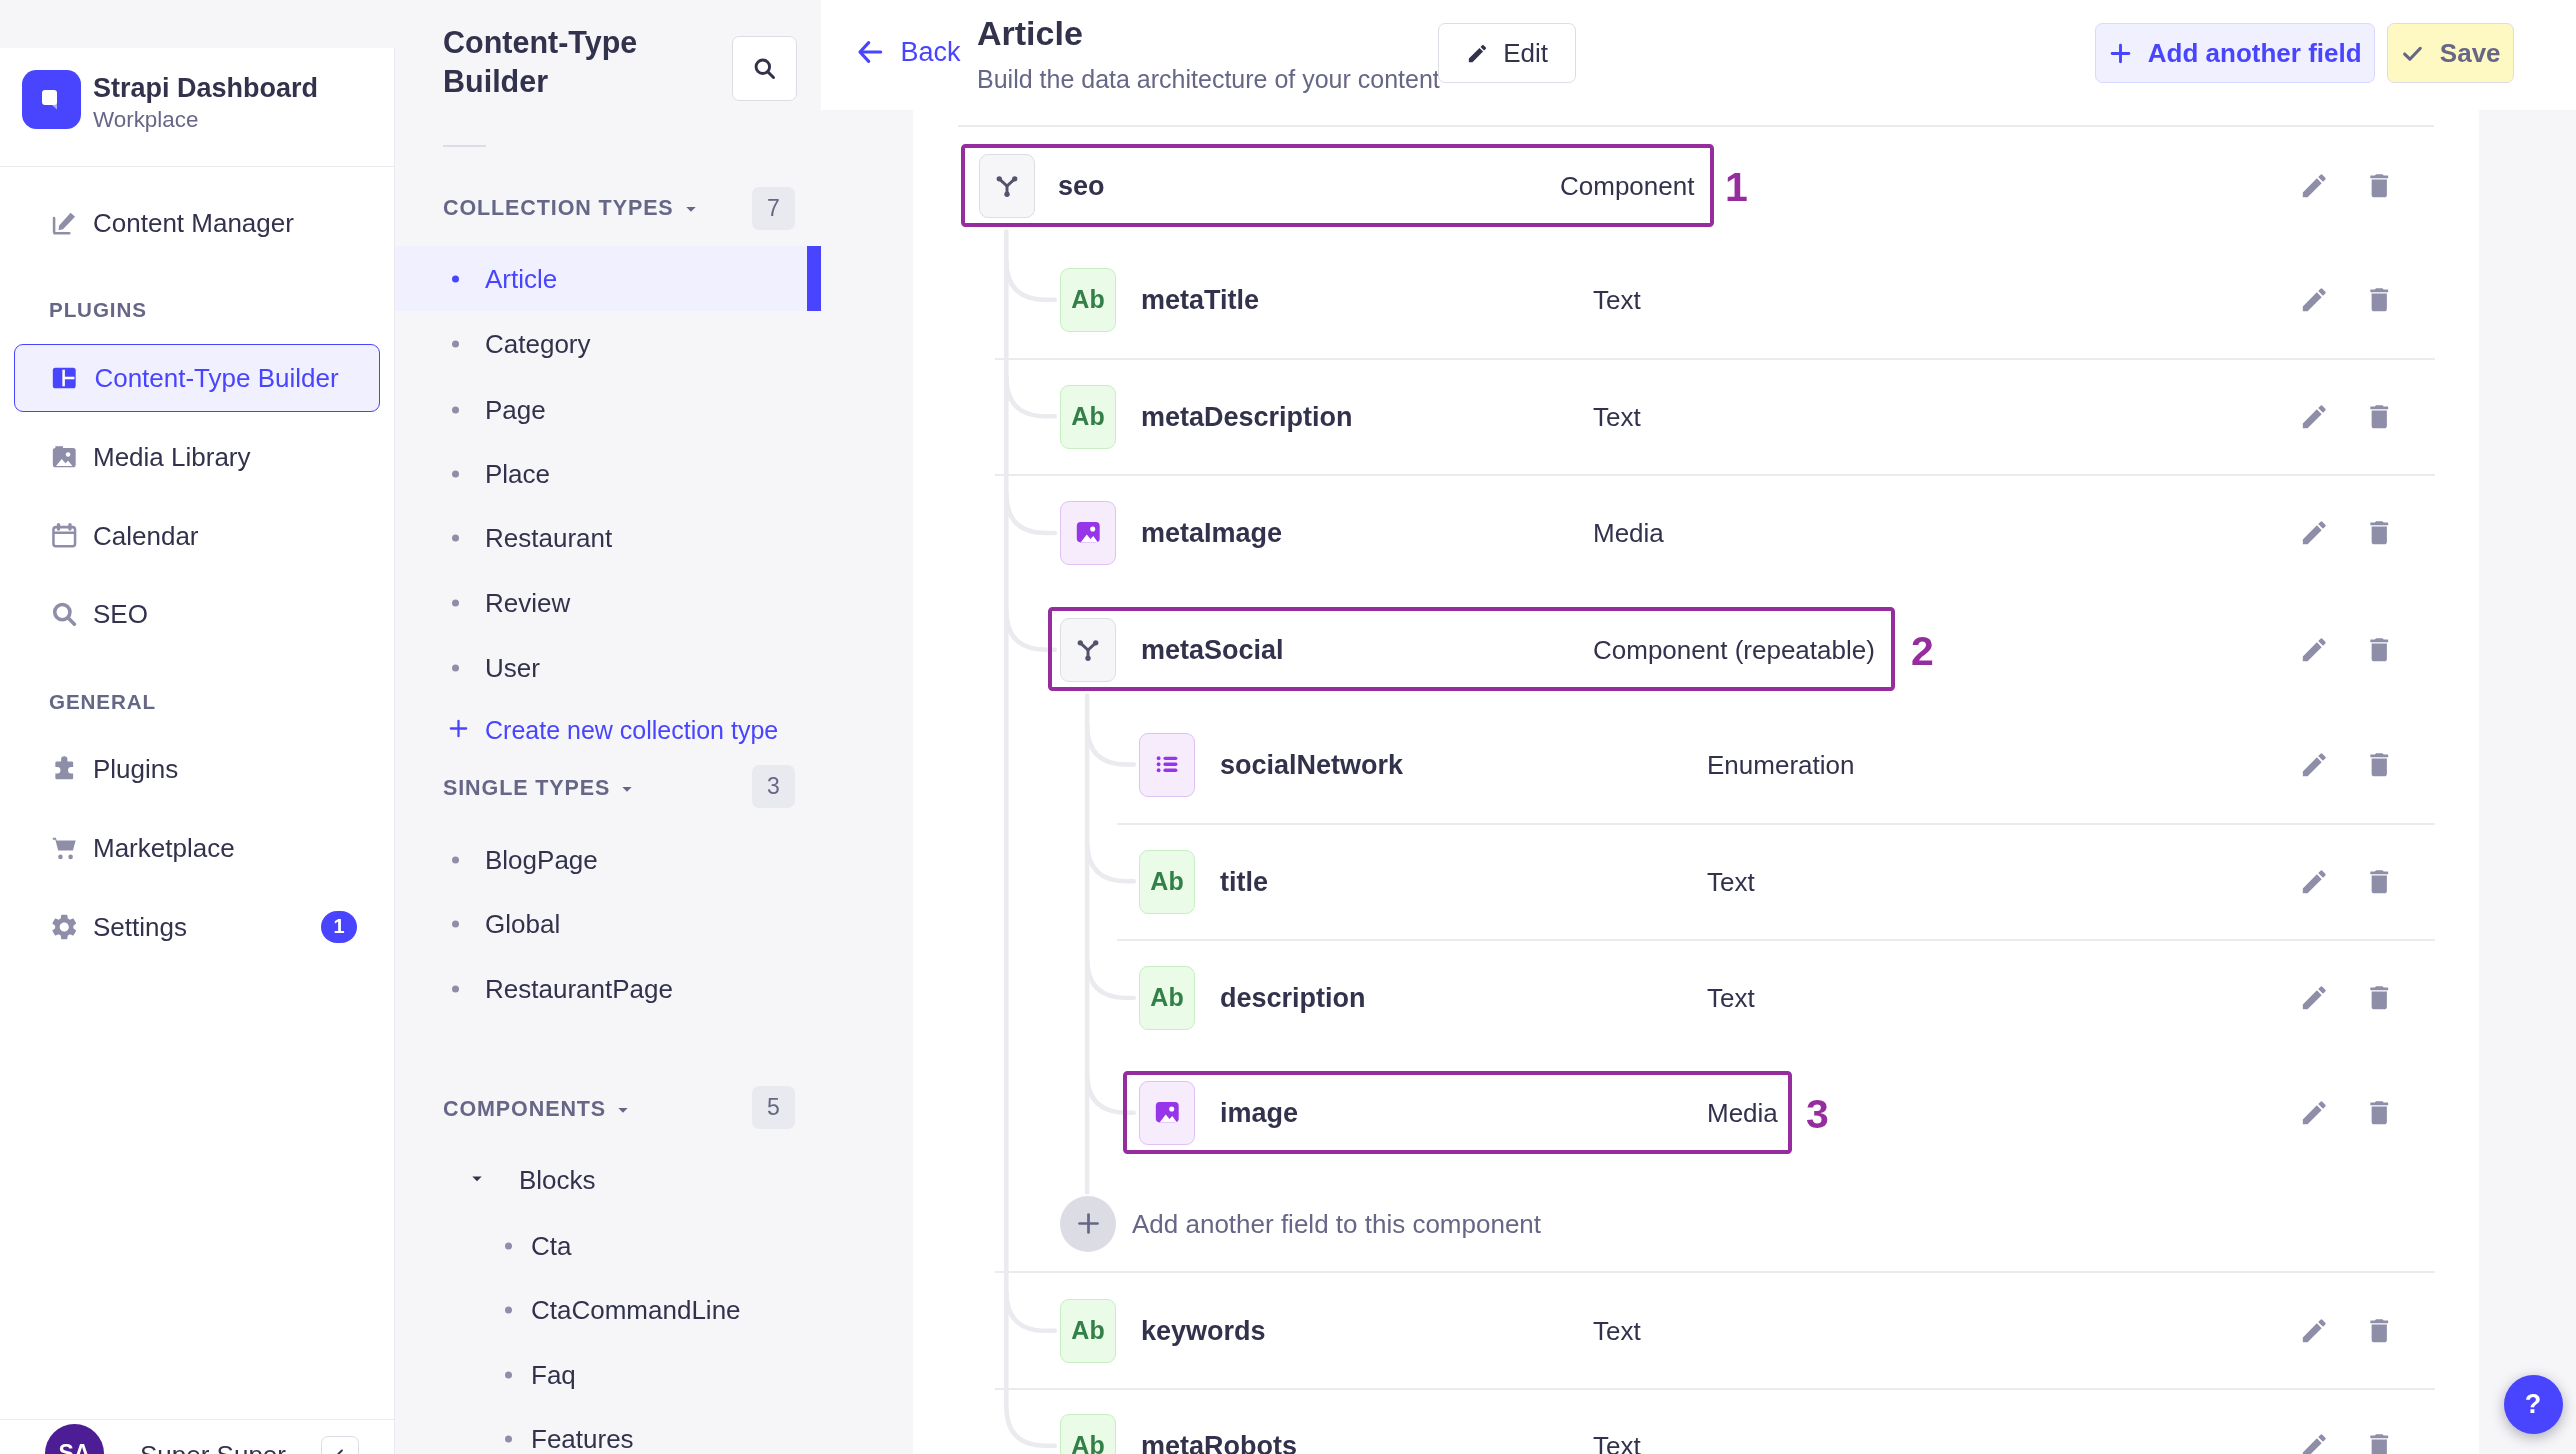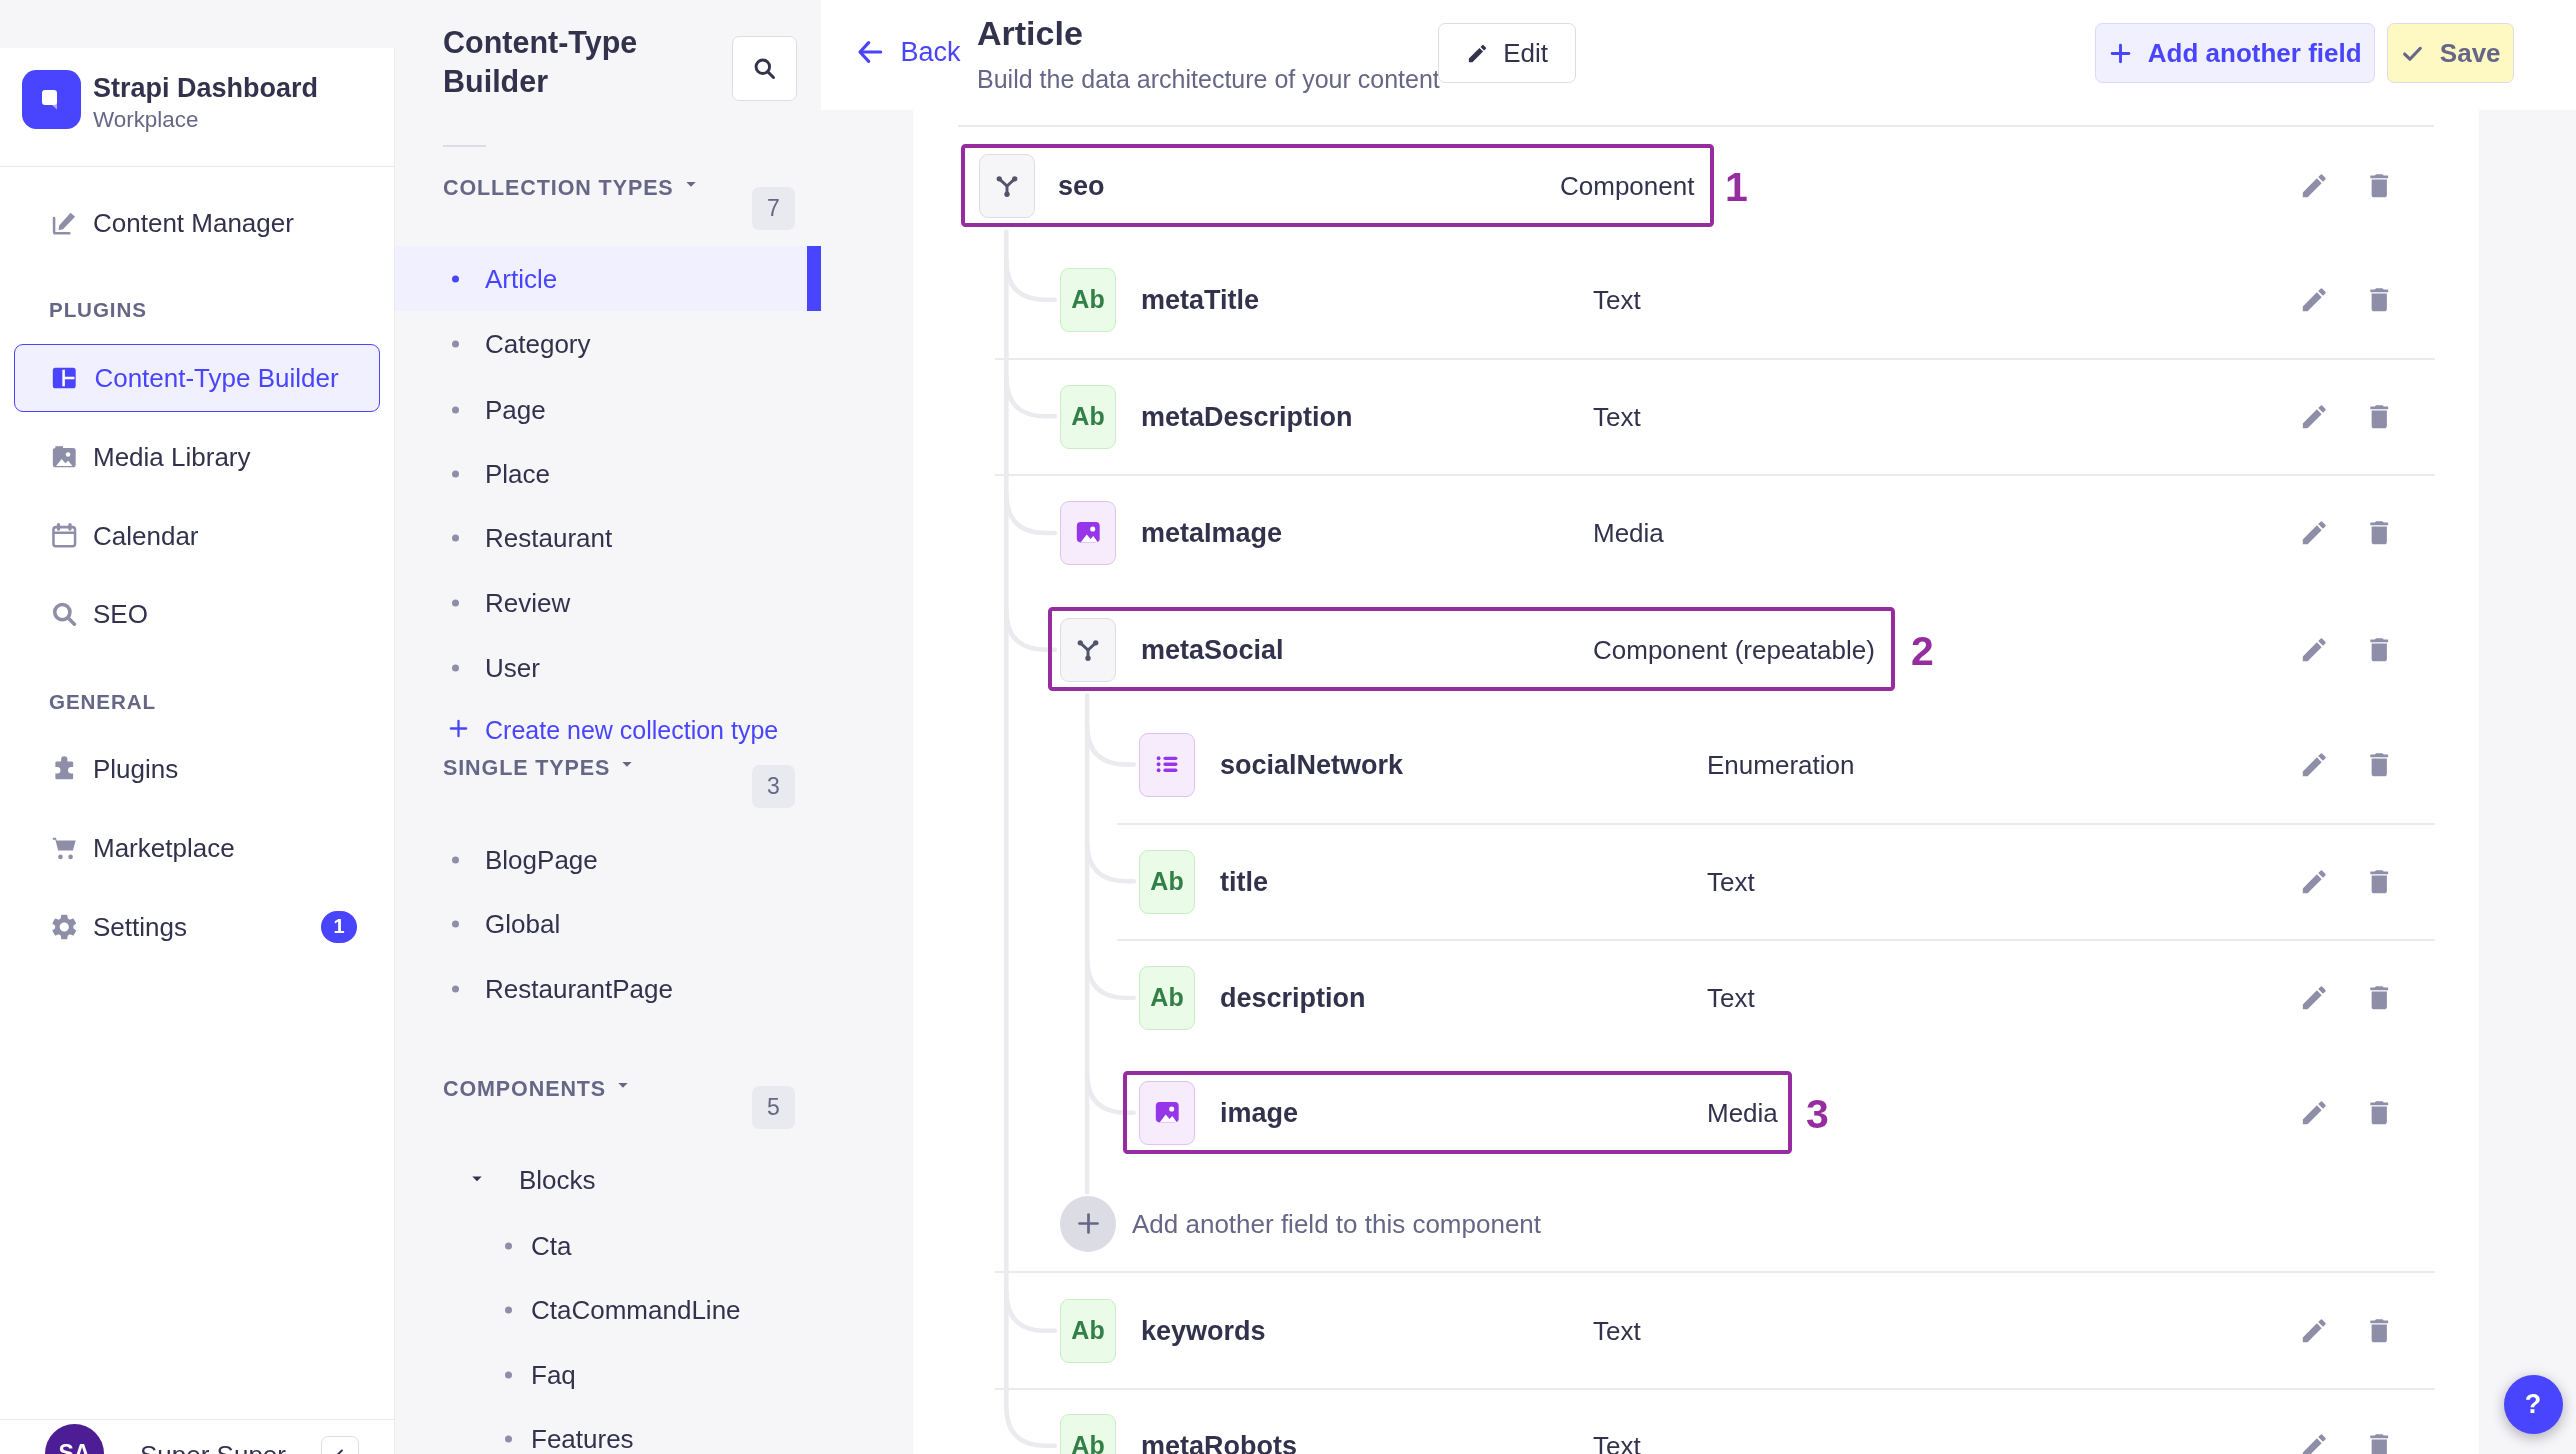--- a/index.html
+++ b/index.html
@@ -23,21 +23,21 @@
   .sb-footer-divider { position:absolute; left:0; top:1371px; width:395px; height:0.9px; background:#EAEAEF; }
   .avatar { position:absolute; left:45px; top:1376px; width:59px; height:59px; border-radius:50%; background:#4c1d95; color:#fff; font-size:23px; font-weight:bold; display:flex; align-items:center; justify-content:center; }
   .user-name { position:absolute; left:140px; top:1392px; font-size:26px; color:#32324D; }
   .collapse-btn { position:absolute; left:321px; top:1388px; width:38px; height:38px; border-radius:7.2px; border:0.9px solid #DCDCE4; background:#fff; display:flex; align-items:center; justify-content:center; cursor:pointer; }
 
   
   #ctb-panel { position:absolute; left:395px; top:0; width:426px; height:1454px; background:#F6F6F9; }
   .panel-title { position:absolute; left:48px; top:23px; width:251px; font-size:30.5px; line-height:39px; font-weight:bold; color:#32324D; }
   .panel-search { position:absolute; left:337px; top:36px; width:65px; height:65px; background:#fff; border:0.9px solid #DCDCE4; border-radius:7.2px; display:flex; align-items:center; justify-content:center; cursor:pointer; }
   .panel-mini-divider { position:absolute; left:48px; top:145px; width:43px; height:1.8px; background:#DCDCE4; }
-  .pt-header { position:absolute; left:48px; height:65px; display:flex; gap:9px; font-size:21.5px; font-weight:bold; letter-spacing:0.9px; color:#666687; cursor:pointer; }
+  .pt-header { position:absolute; left:48px; height:65px; display:flex; align-items:center; gap:9px; font-size:21.5px; font-weight:bold; letter-spacing:0.9px; color:#666687; cursor:pointer; }
   .pt-badge { position:absolute; left:357px; width:43px; height:43px; background:#E9E9F0; border-radius:7.2px; color:#666687; font-size:23px; display:flex; align-items:center; justify-content:center; }
   .pt-item { position:absolute; left:0; width:426px; height:65px; cursor:pointer; }
   .pt-item .dot { position:absolute; left:57px; top:50%; transform:translateY(-50%); width:7.2px; height:7.2px; border-radius:50%; background:#8E8EA9; }
   .pt-item .pt-label { position:absolute; left:90px; top:50%; transform:translateY(-50%); font-size:26px; color:#32324D; white-space:nowrap; }
   .pt-item.sub .dot { left:110px; }
   .pt-item.sub .pt-label { left:136px; }
   .pt-item.active { background:#F0F0FF; }
   .pt-item.active .dot { background:#4945FF; }
   .pt-item.active .pt-label { color:#4945FF; font-weight:500; }
   .pt-item.active .accent { position:absolute; right:0; top:0; width:14.4px; height:100%; background:#4945FF; }

